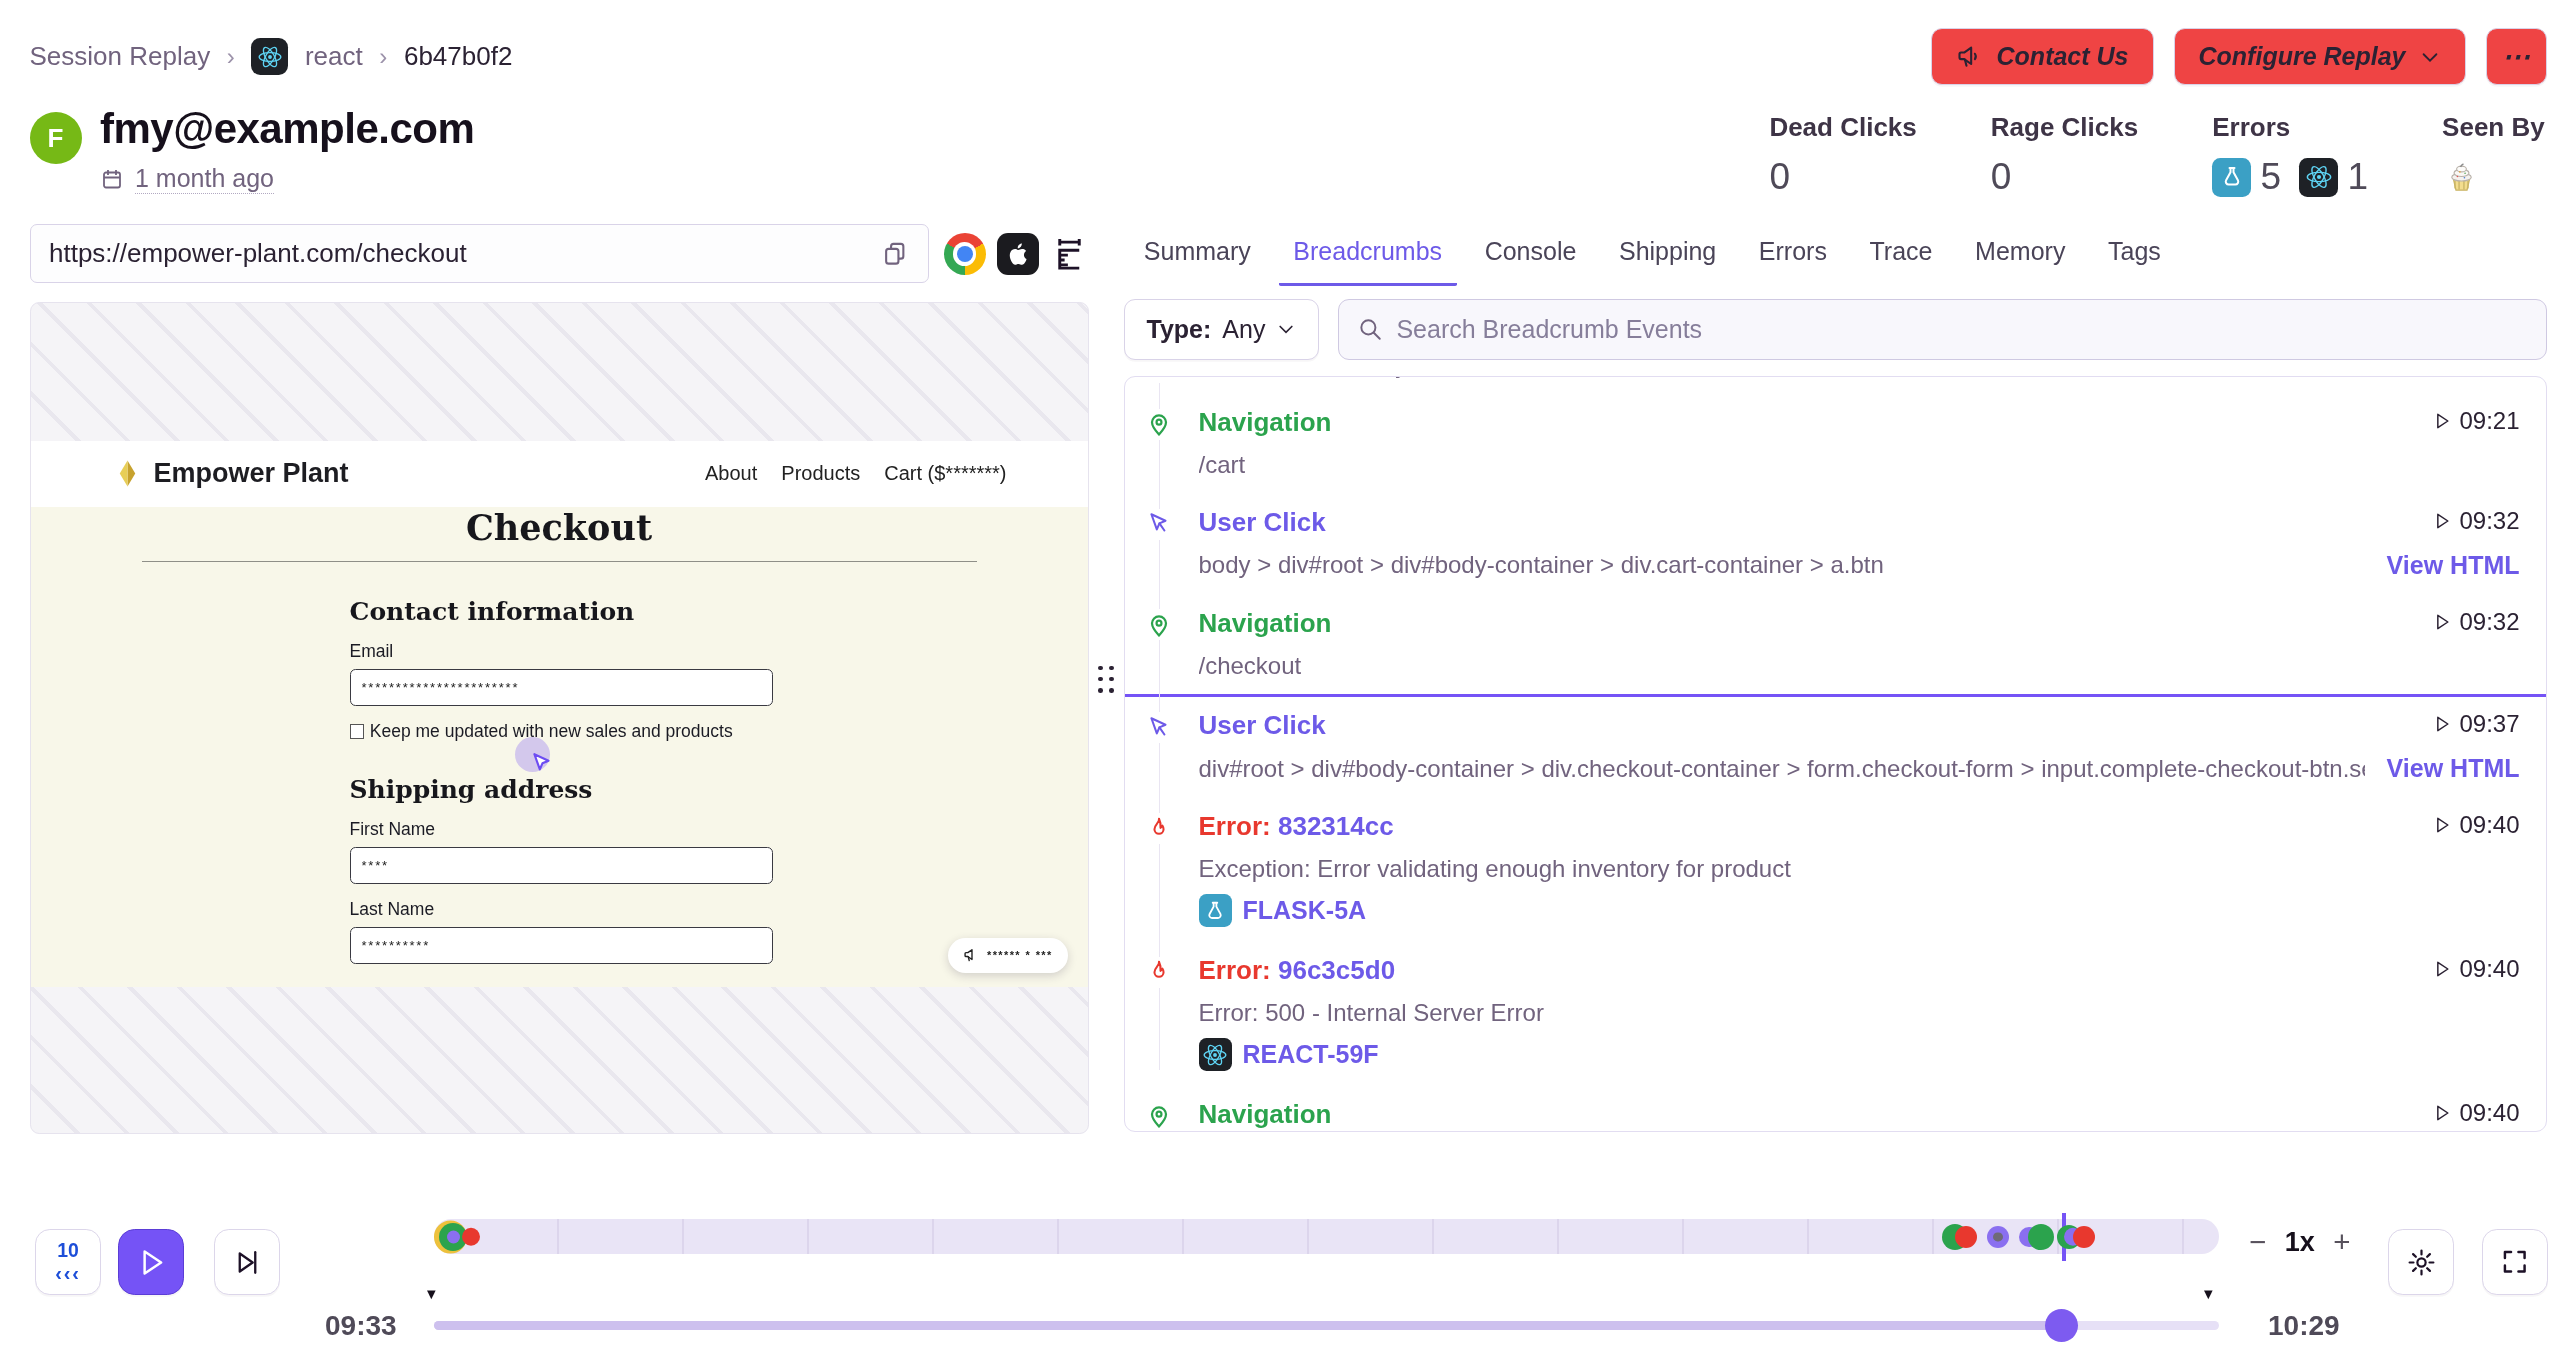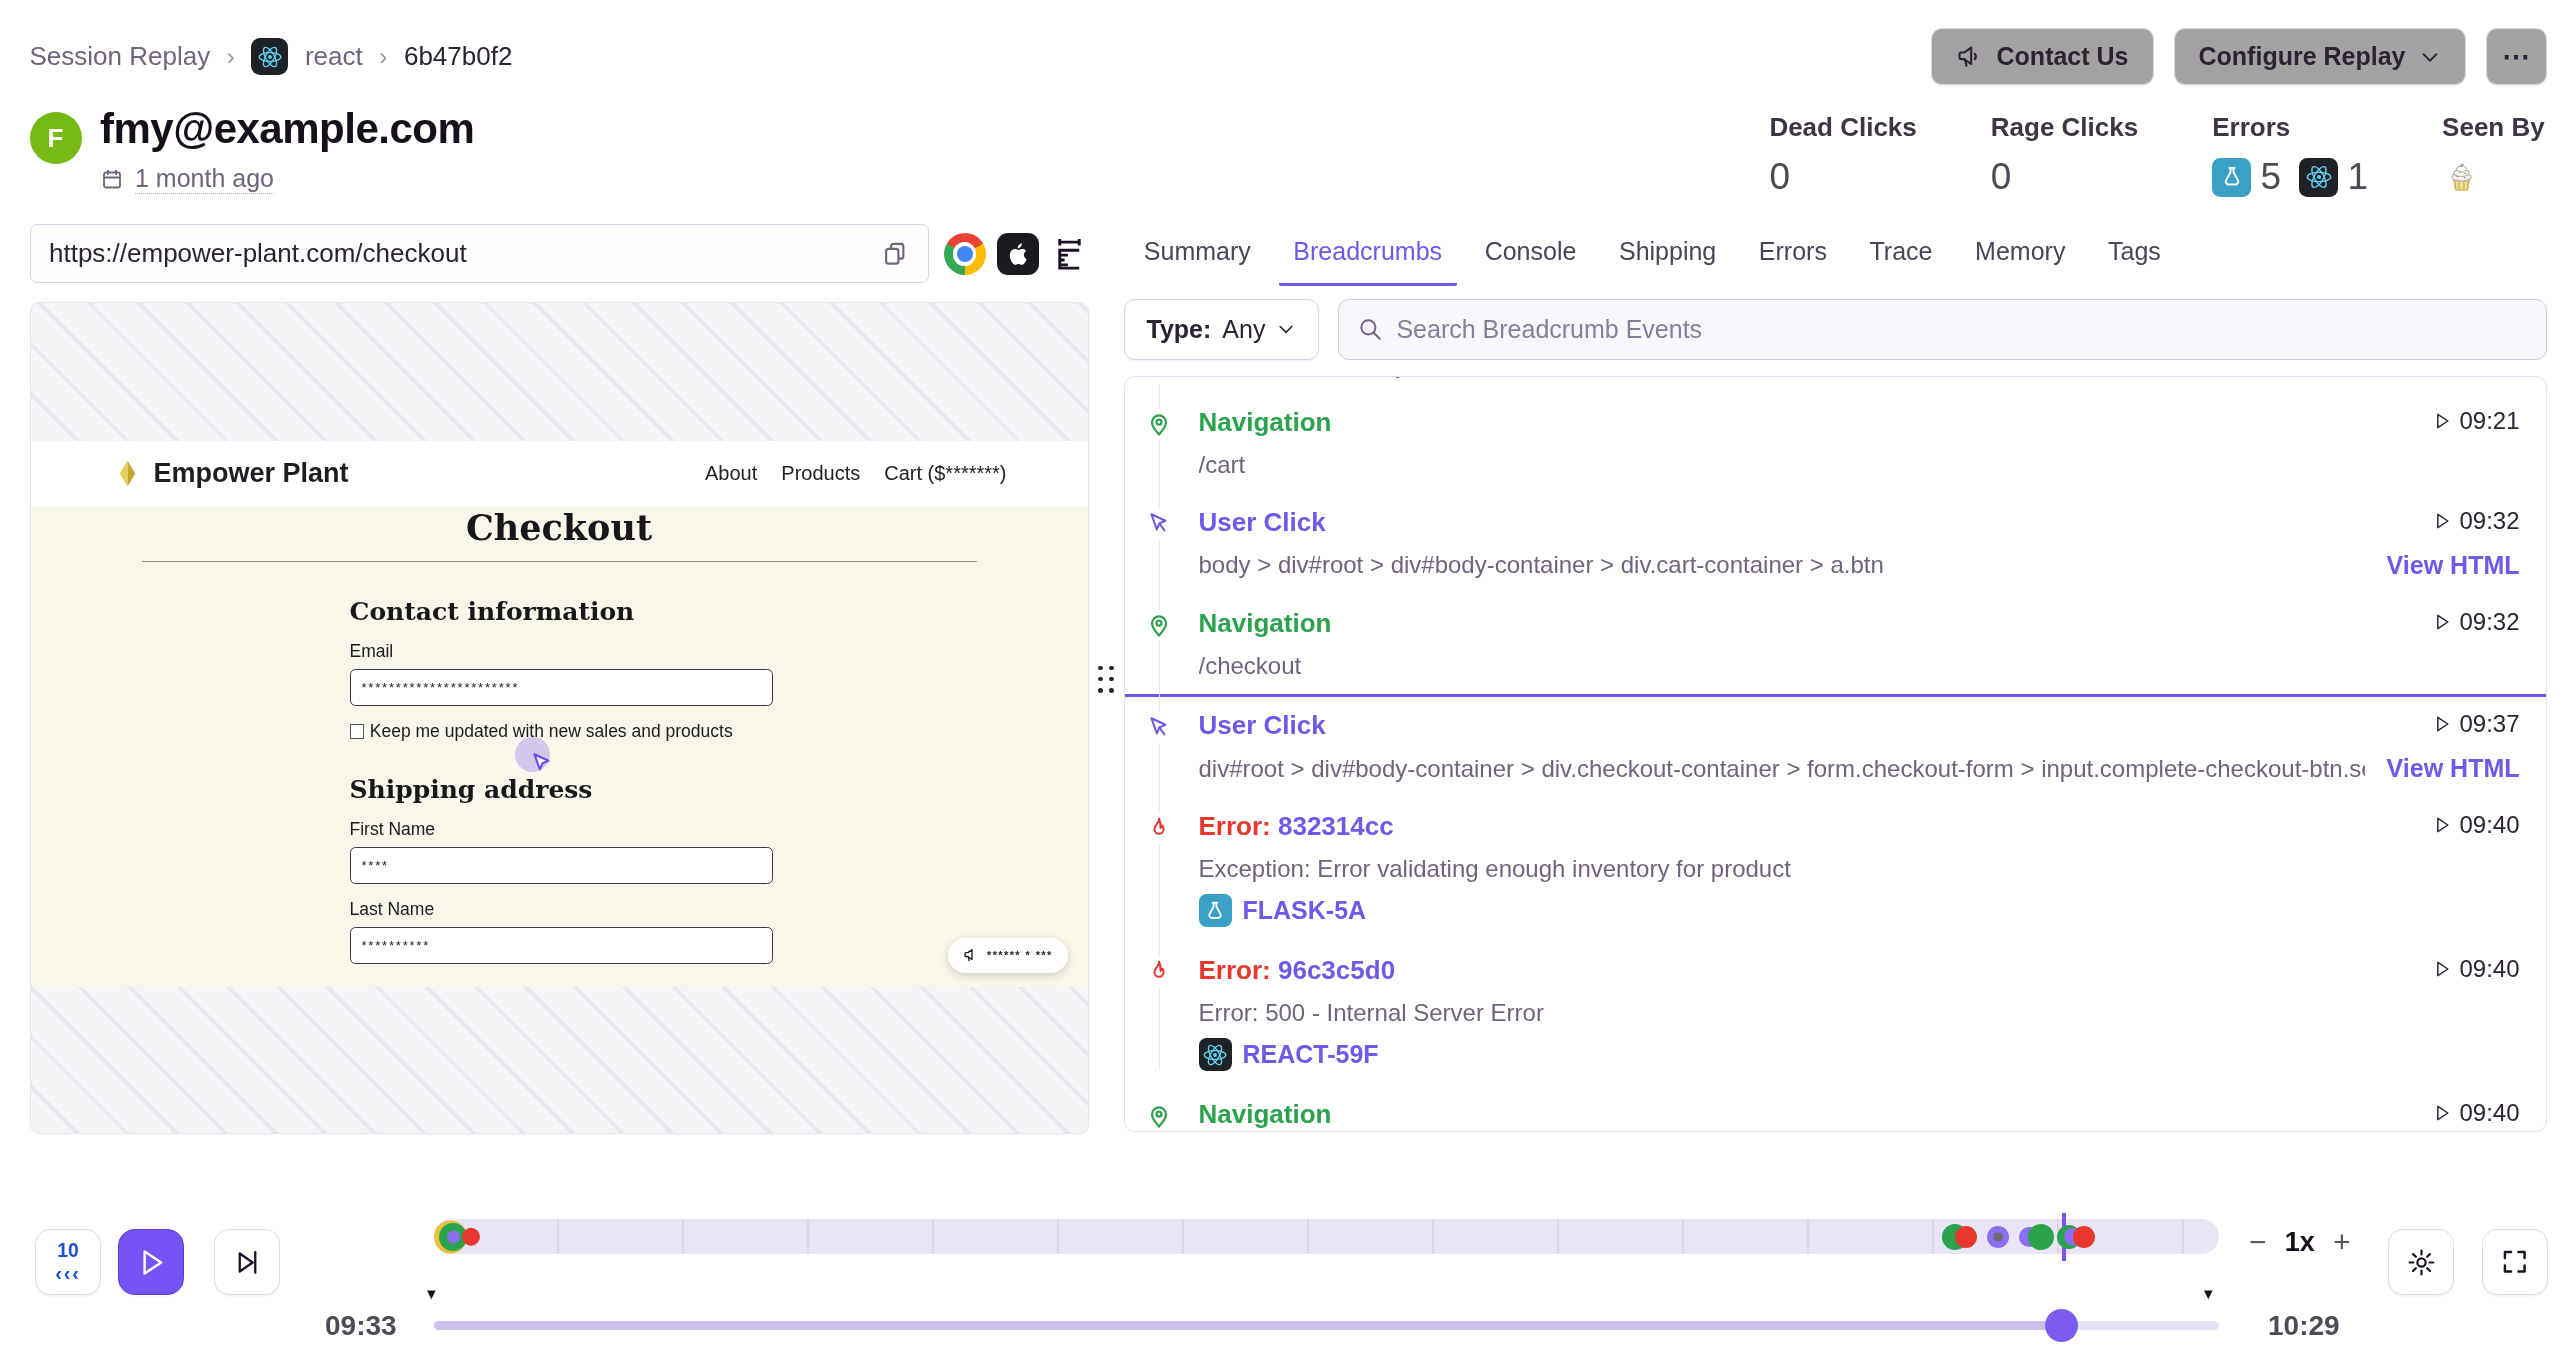--- a/index.html
+++ b/index.html
@@ -24,24 +24,24 @@
 
   
   .topbar { display:flex; justify-content:space-between; align-items:center; padding: 28px 29.5px 0 29.5px; }
   .crumbs { display:flex; align-items:center; gap: 16.6px; font-size: 26px; color: var(--gray); }
   .crumb-link { cursor: pointer; }
   .crumb-sep { color:#9c92aa; font-size:24px; }
   .proj-chip { width:37px; height:37px; border-radius:9.2px; background:#1e2126; display:flex; align-items:center; justify-content:center; }
   .crumb-current { color: var(--dark); }
   .top-actions { display:flex; gap: 20px; align-items:center; }
   .btn {
-    height: 57px; border: 1.4px solid var(--border); border-radius: 11px; background:#a3a3a3;
+    height: 57px; border: 1.4px solid var(--border); border-radius: 11px; background:#ef4444;
     display:flex; align-items:center; gap: 13px; padding: 0 24px;
     font-size: 25px; font-weight: 700; color: var(--dark);
-    box-shadow: 0 1.8px 0 rgba(43,34,51,.04); cursor:pointer;
+    box-shadow: 0 1.8px 0 rgba(43,34,51,.04); cursor:pointer;font-style:italic;
   }
   .btn.icon-only { width: 61px; justify-content:center; padding:0; font-size: 28px; }
 
   
   .user-row { display:flex; justify-content:space-between; padding: 20px 29.5px 0 29.5px; }
   .user-info { display:flex; gap: 18.5px; }
   .avatar { width:52px; height:52px; border-radius:50%; background:#76b916; color:#fff; font-weight:700; font-size:26px; display:flex; align-items:center; justify-content:center; margin-top:7.4px; }
   .user-email { font-size:42px; font-weight:800; color:#16101c; letter-spacing:-0.5px; }
   .user-meta { display:flex; align-items:center; gap:11px; margin-top:11px; color:var(--gray); }
   .time-ago { font-size:25px; border-bottom: 1.8px dotted #b2a9c2; cursor:pointer; }

